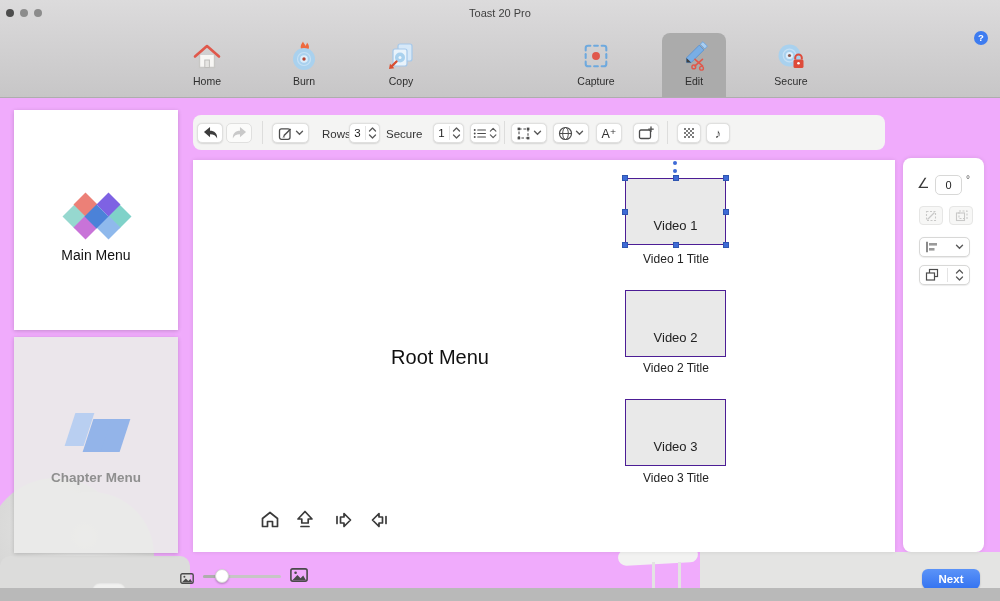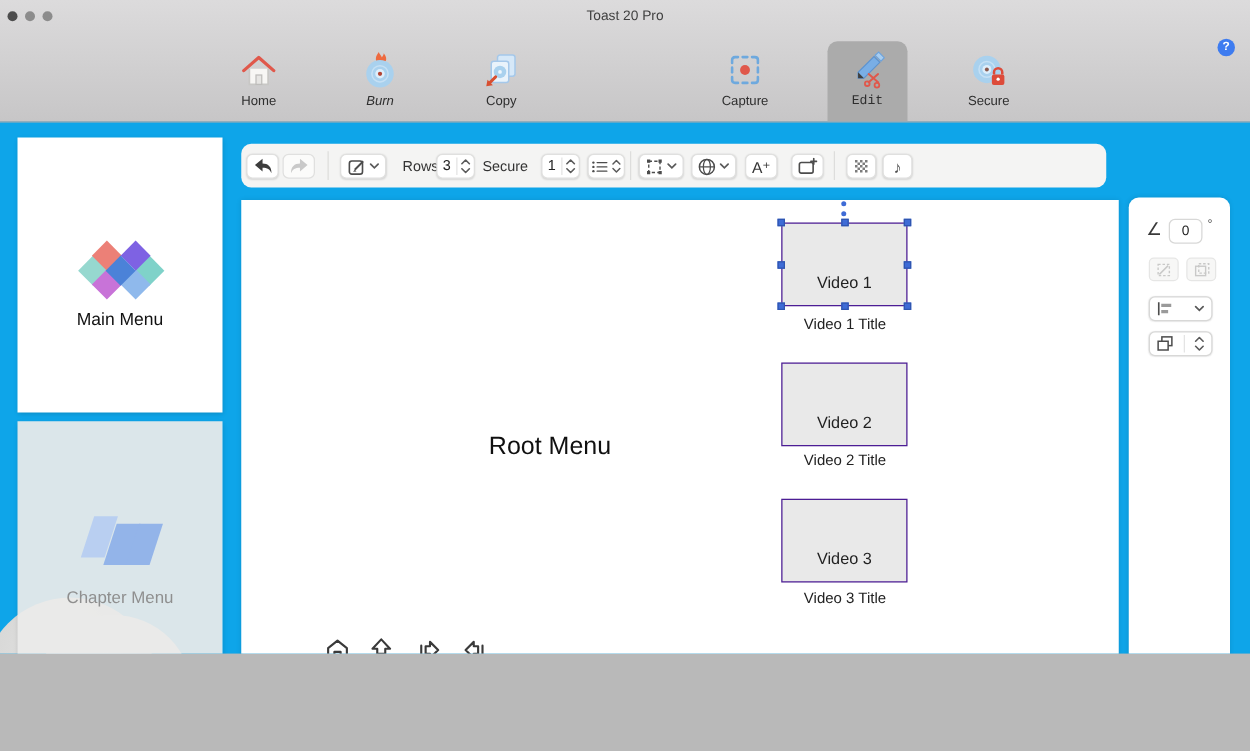--- a/index.html
+++ b/index.html
@@ -1,28 +1,28 @@
 <!DOCTYPE html>
 <html><head>
 <meta charset="utf-8">
 <style>
   html,body{margin:0;padding:0;background:#b9b9b9;}
-  #app{position:relative;width:1000px;height:523px;overflow:hidden;
+  #app{position:relative;width:1000px;height:588px;overflow:hidden;
        font-family:"Liberation Sans","DejaVu Sans",sans-serif;
-       background:#0ea5e9;-webkit-font-smoothing:antialiased;}
+       background:#f0abfc;-webkit-font-smoothing:antialiased;}
   .abs{position:absolute;}
 
   
   .chrome{left:0;top:0;width:1000px;height:97px;
           background:linear-gradient(#dcdbdc,#c7c6c7);
           border-bottom:1px solid #aeadae;}
   .traffic{border-radius:50%;width:8px;height:8px;top:9px;}
   .win-title{top:7px;left:0;width:1000px;text-align:center;font-size:11px;color:#3f3f3f;}
   .nav-item{top:33px;width:64px;height:64px;text-align:center;cursor:default;}
-  .nav-item.selected{background:#ababab;border-radius:8px 8px 0 0;font-family:Liberation Mono, monospace;}
+  .nav-item.selected{background:#ababab;border-radius:8px 8px 0 0;}
   .nav-icon{height:42px;display:flex;align-items:center;justify-content:center;padding-top:4px;box-sizing:border-box;}
   .nav-label{font-size:10.5px;color:#2e2e2e;margin-top:0px;}
   .help-btn{left:974px;top:31px;width:14px;height:14px;border-radius:50%;
             background:#3e7cf0;color:#fff;font-size:9.5px;font-weight:bold;
             text-align:center;line-height:14px;cursor:pointer;}
 
   
   .art{background:#d7d7d6;border-radius:50%;}
   .side-card{left:14px;width:164px;background:#fff;box-shadow:0 1px 4px rgba(0,0,0,.18);}
   .diamond{width:17px;height:17px;transform:rotate(45deg);position:absolute;}
@@ -86,21 +86,21 @@
       <div class="nav-icon">
         <svg width="30" height="27" viewBox="0 0 30 27">
             <path d="M7.5 12 V24.5 H22.5 V12" fill="#f7f6f4" stroke="#c8c7c5" stroke-width="1.4"></path>
             <rect x="12.8" y="17" width="4.6" height="7.5" fill="#e6e5e3" stroke="#bebdbb" stroke-width="1"></rect>
             <path d="M3 13.5 L15 3 L27 13.5" fill="none" stroke="#e0584b" stroke-width="2.6" stroke-linecap="round" stroke-linejoin="round"></path>
           </svg>
       </div>
       <div class="nav-label">Home</div>
     </div>
 
-    <div class="abs nav-item" style="left:272px;font-style:italic;">
+    <div class="abs nav-item" style="left:272px;">
       <div class="nav-icon">
         <svg width="32" height="32" viewBox="0 0 32 32">
             <path d="M13 9 C12 5 14 3.5 15 1.5 C15.5 3.5 17 4 17.5 6 C18 4.5 19 4 19 2.5 C21 5 21.5 7 20.5 9 Z" fill="#ee6a3f"></path>
             <circle cx="16" cy="19" r="11" fill="#a9d1ee"></circle>
             <circle cx="16" cy="19" r="6.5" fill="none" stroke="#c6e0f4" stroke-width="1.2"></circle>
             <circle cx="16" cy="19" r="3.8" fill="#ddeefb"></circle>
             <circle cx="16" cy="19" r="1.7" fill="#b34434"></circle>
           </svg>
       </div>
       <div class="nav-label">Burn</div>
@@ -190,21 +190,21 @@
       <div class="diamond" style="left:96.5px;top:97.5px;background:#7fd2c9;"></div>
       <div class="diamond" style="left:62.5px;top:108.5px;background:#c873d8;"></div>
       <div class="diamond" style="left:85.5px;top:108.5px;background:#8fb9ec;"></div>
       <div class="diamond" style="left:62.5px;top:85.5px;background:#ec8077;"></div>
       <div class="diamond" style="left:85.5px;top:85.5px;background:#7e62e3;"></div>
       <div class="diamond" style="left:73.5px;top:97.5px;background:#4b82d8;"></div>
     </div>
     <div class="card-label" style="top:137px;font-size:14px;color:#111;">Main Menu</div>
   </div>
 
-  <div class="abs side-card" style="top:337px;height:216px;background:rgba(235,235,234,0.93);">
+  <div class="abs side-card" style="top:337px;height:216px;background:rgba(235,235,234,0.93);font-weight:bold;">
     <div>
       <div class="para" style="left:56px;top:76px;background:#b9cff1;"></div>
       <div class="para" style="left:74px;top:82px;background:#93b4e9;"></div>
       <div class="para" style="left:92px;top:82px;background:#93b4e9;"></div>
     </div>
     <div class="card-label" style="top:133px;font-size:13.5px;color:#8f8f8f;">Chapter Menu</div>
   </div>
 
   <div class="abs etb"></div>
 

